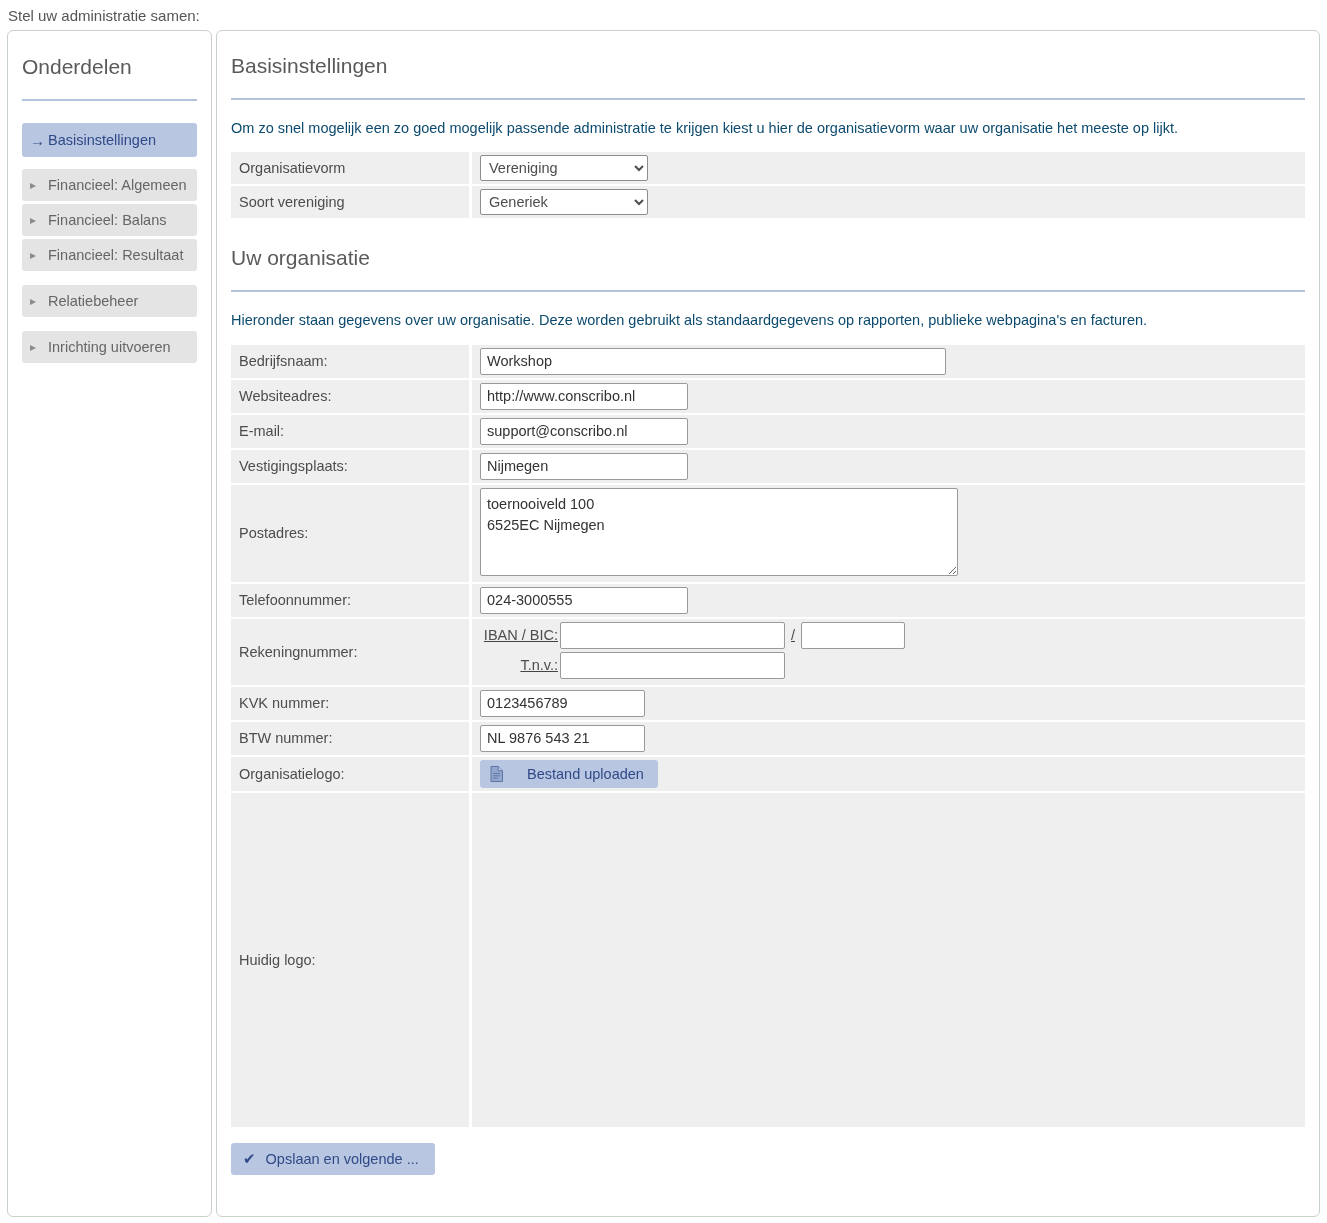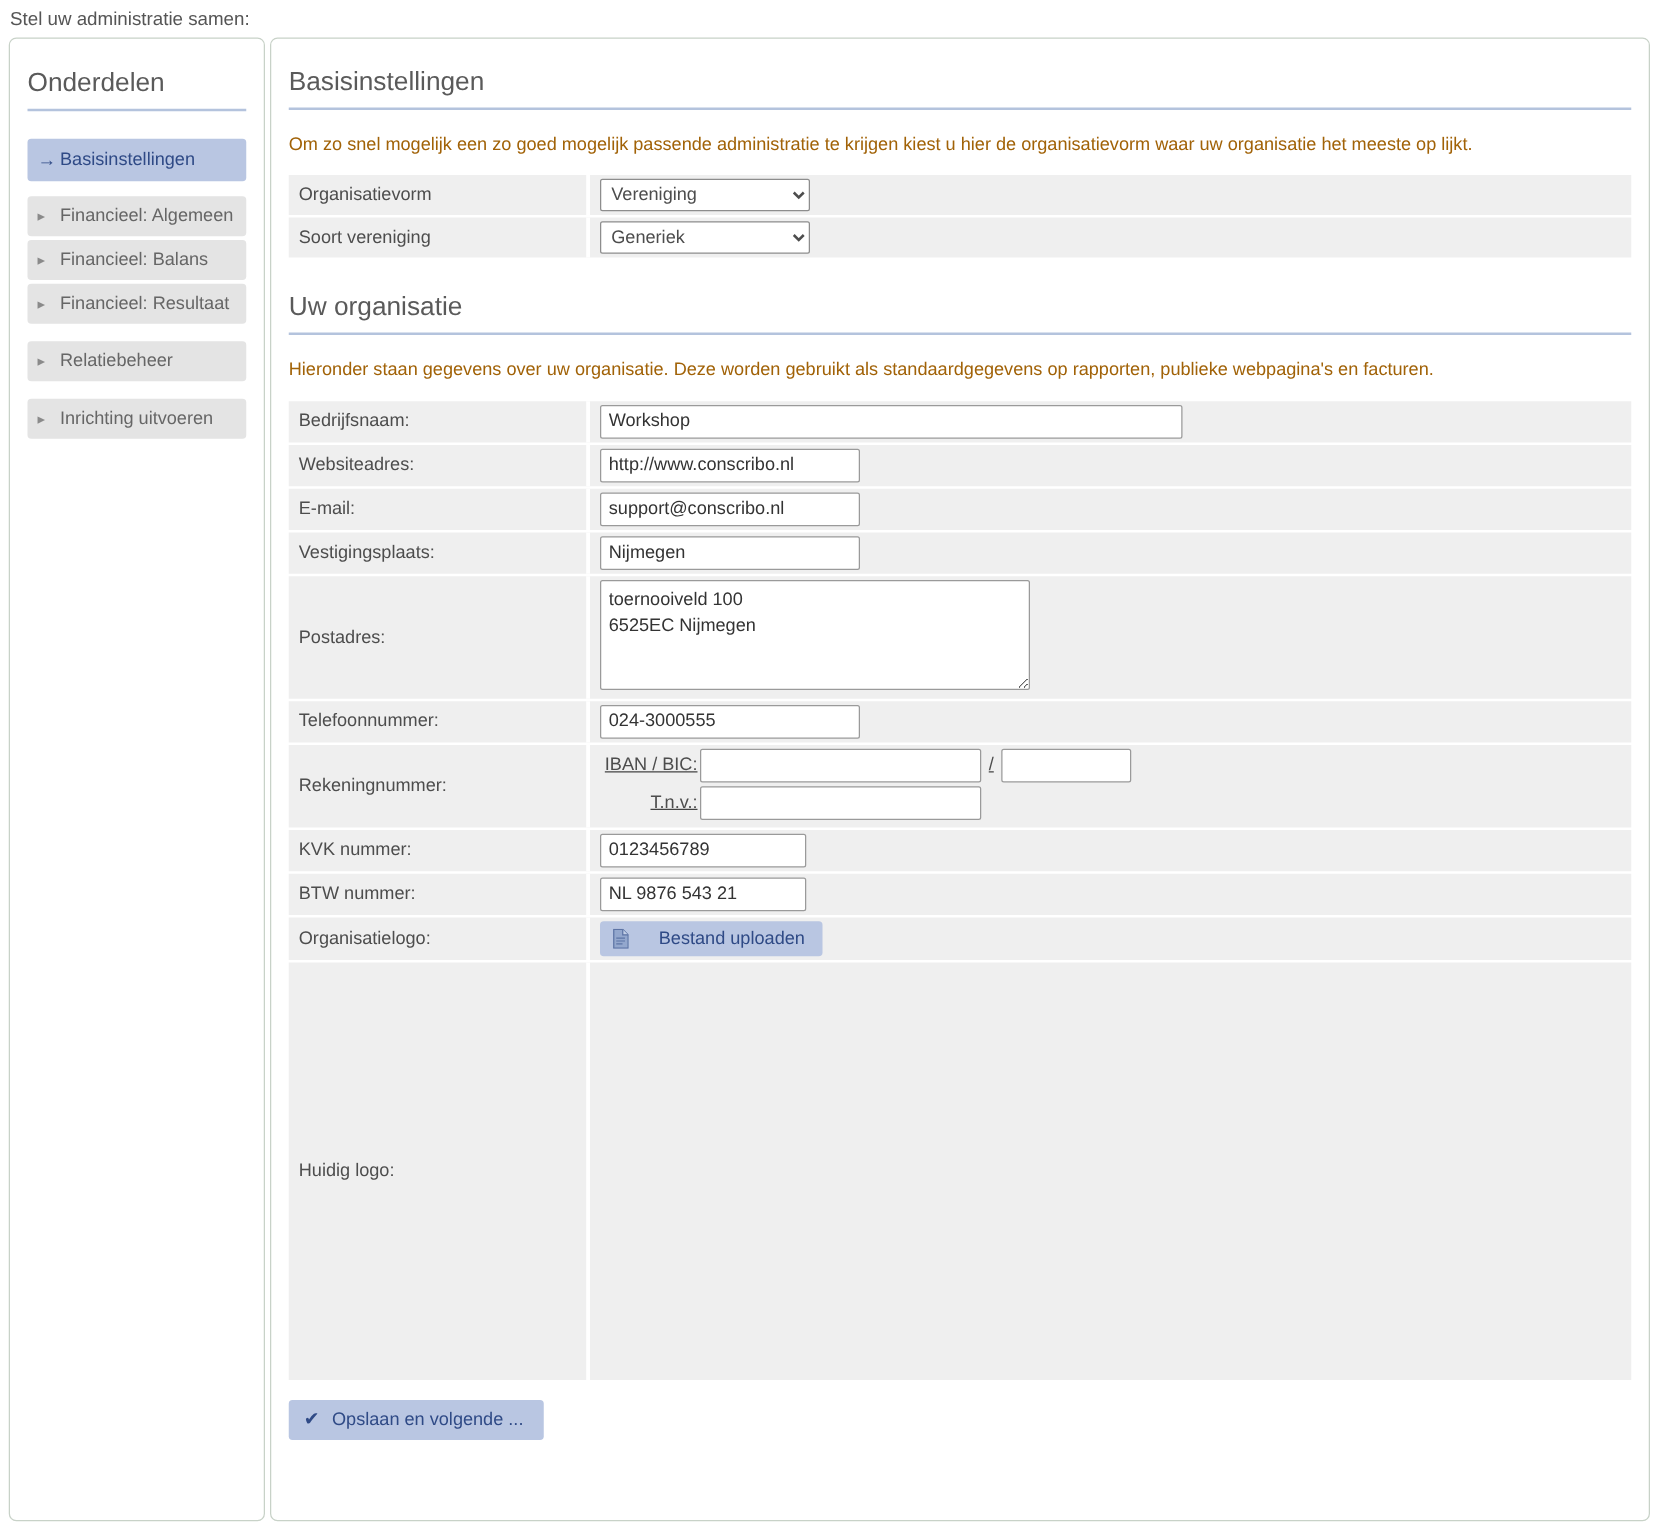--- a/index.html
+++ b/index.html
@@ -29,21 +29,21 @@
   }
   #content-panel {
     left: 216px; top: 30px;
     width: 1104px; height: 1187px;
   }
   .section-title {
     font-size: 21px;
     font-weight: normal;
     color: #5a5a5a;
     margin: 0;
-    padding: 0 0 8px 0;
+    padding: 0 0 20px 0;
     border-bottom: 2px solid #b4c3dd;
   }
   #sidebar-inner { padding: 24px 14px 10px 14px; }
   #sidebar-title-wrap { margin-bottom: 22px; }
   .nav-item {
     display: flex;
     align-items: center;
     height: 32px;
     padding: 0 8px;
     margin-bottom: 3px;
@@ -69,21 +69,21 @@
     font-size: 12px;
     color: #8a8a8a;
   }
   .nav-item.active .nav-icon {
     color: #2f4a86;
     font-size: 15px;
   }
   #content-inner { padding: 23px 14px 10px 14px; }
   .para {
     font-size: 14.5px;
-    color: #a16207;
+    color: #0c4a6e;
     margin: 18px 0 12px 0;
     line-height: 1.4;
   }
   .section-title-2 { margin-top: 26px; }
 
   table.formtable {
     width: 100%;
     border-collapse: separate;
     border-spacing: 0 2px;
     font-size: 14.5px;
@@ -281,21 +281,21 @@
         <td class="lbl mid">Vestigingsplaats:</td>
         <td class="val">
           <input class="txt w-med" type="text" value="Nijmegen" style="">
         </td>
       </tr>
 
       <tr>
         <td class="lbl">Postadres:</td>
         <td class="val">
           <span class="ta-wrap">
-            <textarea class="txt" rows="4" style="width: 344px; height: 88px;">toernooiveld 100
+            <textarea class="txt" rows="4" style="width: 478px; height: 88px;">toernooiveld 100
 6525EC Nijmegen</textarea>
           </span>
         </td>
       </tr>
 
       <tr>
         <td class="lbl mid">Telefoonnummer:</td>
         <td class="val">
           <input class="txt w-med" type="text" value="024-3000555" style="">
         </td>

